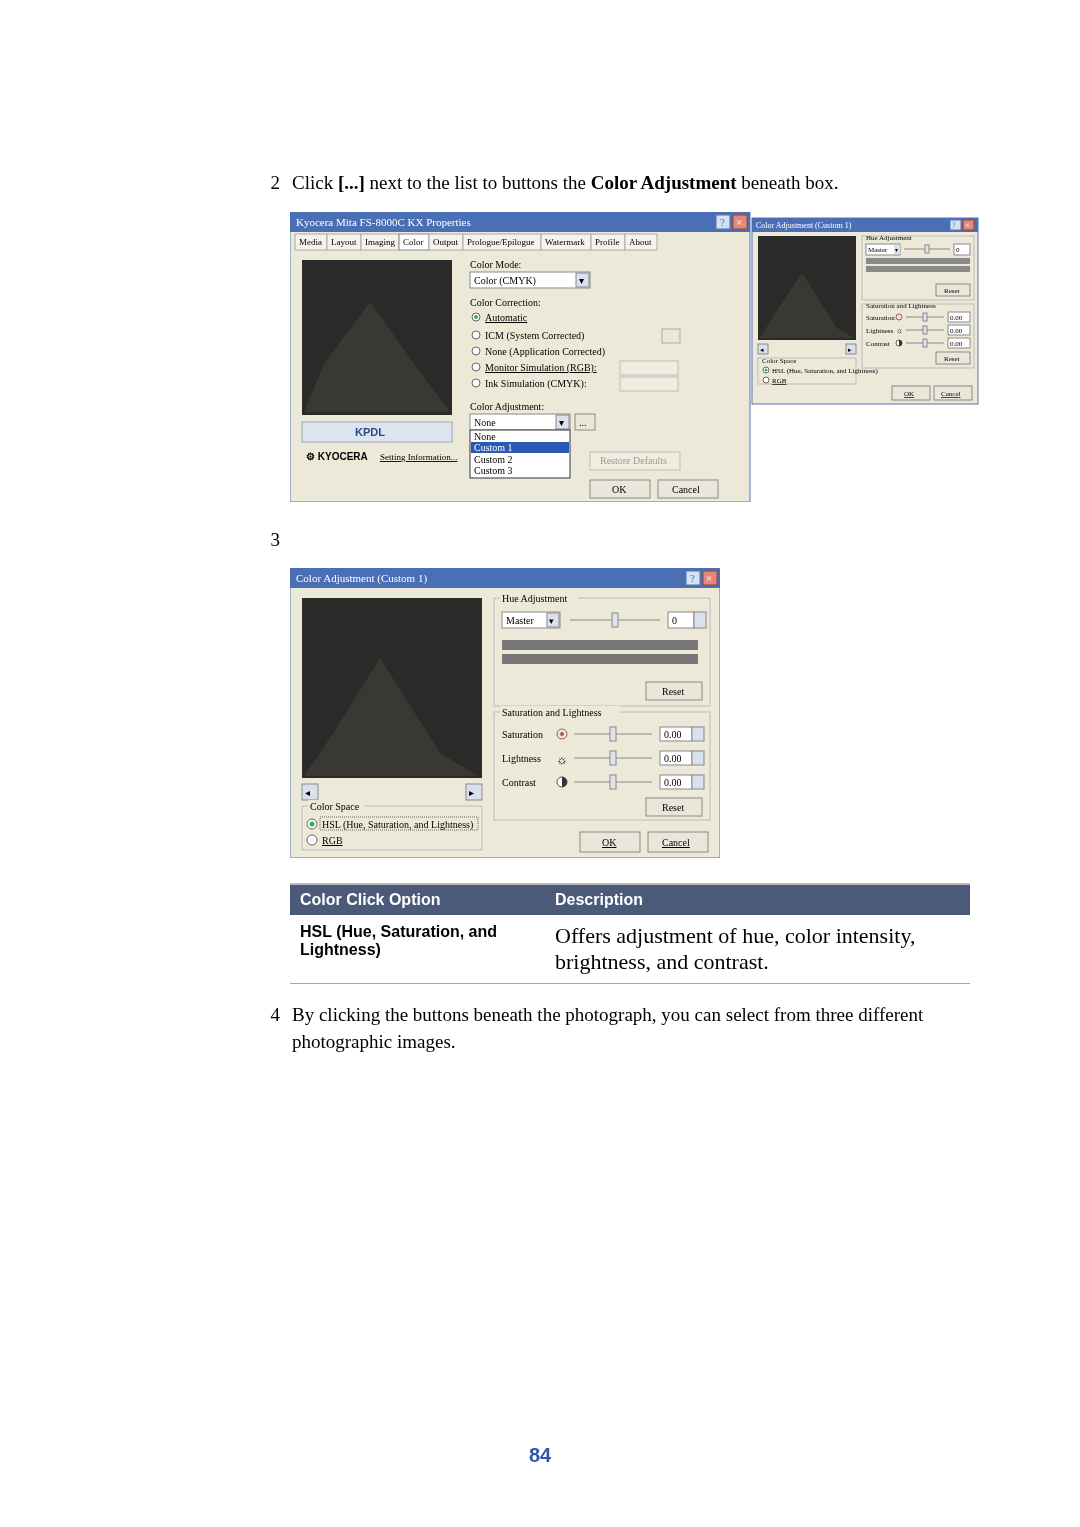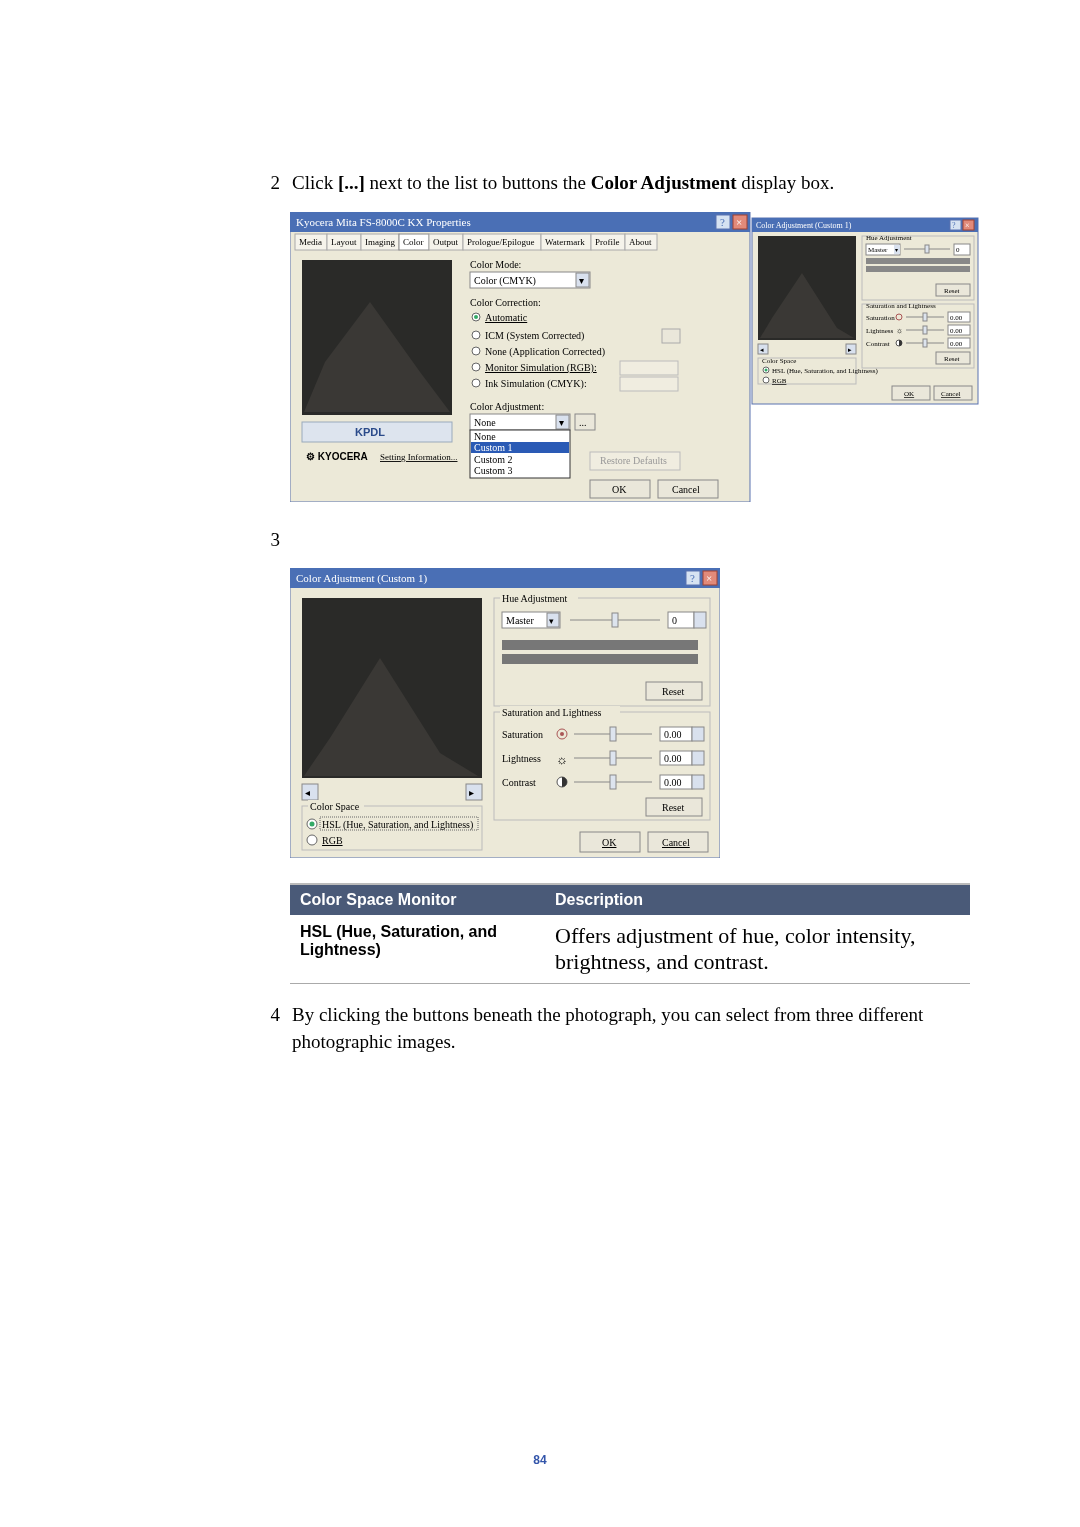--- a/index.html
+++ b/index.html
@@ -7,31 +7,31 @@
   .step{display:flex;margin-bottom:15px;font-size:19px;line-height:1.4}
   .step-num{width:30px;flex:none;text-align:right;padding-right:12px}
   .step-txt b{font-weight:bold}
   .shot{margin:4px 0 25px 40px}
   .shot svg{display:block}
   .tbl{margin:20px 0 18px 40px;width:680px;border-collapse:collapse;font-family:Arial,Helvetica,sans-serif;font-size:16px}
   .tbl th{background:#4a5a78;color:#fff;text-align:left;padding:6px 10px;font-weight:bold;border-top:2px solid #bbb}
   .tbl td{background:#fff;padding:8px 10px;vertical-align:top;border-bottom:1px solid #aaa}
   .tbl td.opt{font-weight:bold;width:235px}
   .tbl td.desc{font-family:"Times New Roman",serif;font-size:22px}
-  .pgnum{position:absolute;bottom:60px;left:0;width:100%;text-align:center;color:#3355aa;font-family:Arial,sans-serif;font-weight:bold;font-size:12px}
+  .pgnum{position:absolute;bottom:60px;left:0;width:100%;text-align:center;color:#3355aa;font-family:Arial,sans-serif;font-weight:bold;font-size:20px}
 </style>
 </head>
 <body>
 
 <div class="page">
 
   <div class="step">
     <div class="step-num">2</div>
     <div class="step-txt">
-      <span>Click </span><b>[...]</b><span> next to the list to buttons the </span><b>Color Adjustment</b><span> display box.</span>
+      <span>Click </span><b>[...]</b><span> next to the list to buttons the </span><b>Color Adjustment</b><span> beneath box.</span>
     </div>
   </div>
 
   <div class="shot">
     <svg width="690" height="290" viewBox="0 0 690 290">
 
       <rect x="0" y="0" width="460" height="290" fill="#ece9d8" stroke="#5a72b0"></rect>
       <rect x="0" y="0" width="460" height="20" fill="#4a6fb5"></rect>
       <text x="6" y="14" font-family="Tahoma" font-size="11" fill="#fff">Kyocera Mita FS-8000C KX Properties</text>
       <rect x="426" y="3" width="14" height="14" fill="#d6e2f2" stroke="#5a72b0"></rect>
@@ -265,21 +265,21 @@
       <rect x="290" y="264" width="60" height="20" fill="#eae7da" stroke="#888"></rect>
         <text x="312" y="278" font-family="Tahoma" font-size="10" text-decoration="underline">OK</text>
       <rect x="358" y="264" width="60" height="20" fill="#eae7da" stroke="#888"></rect>
         <text x="372" y="278" font-family="Tahoma" font-size="10" text-decoration="underline">Cancel</text>
     </svg>
   </div>
 
   <table class="tbl">
     <tbody>
         <tr>
-      <th>Color Space Monitor</th>
+      <th>Color Click Option</th>
       <th>Description</th>
     </tr>
     <tr>
       <td class="opt">HSL (Hue, Saturation, and Lightness)</td>
       <td class="desc">Offers adjustment of hue, color intensity, brightness, and contrast.</td>
     </tr>
   </tbody>
     </table>
 
   <div class="step">

